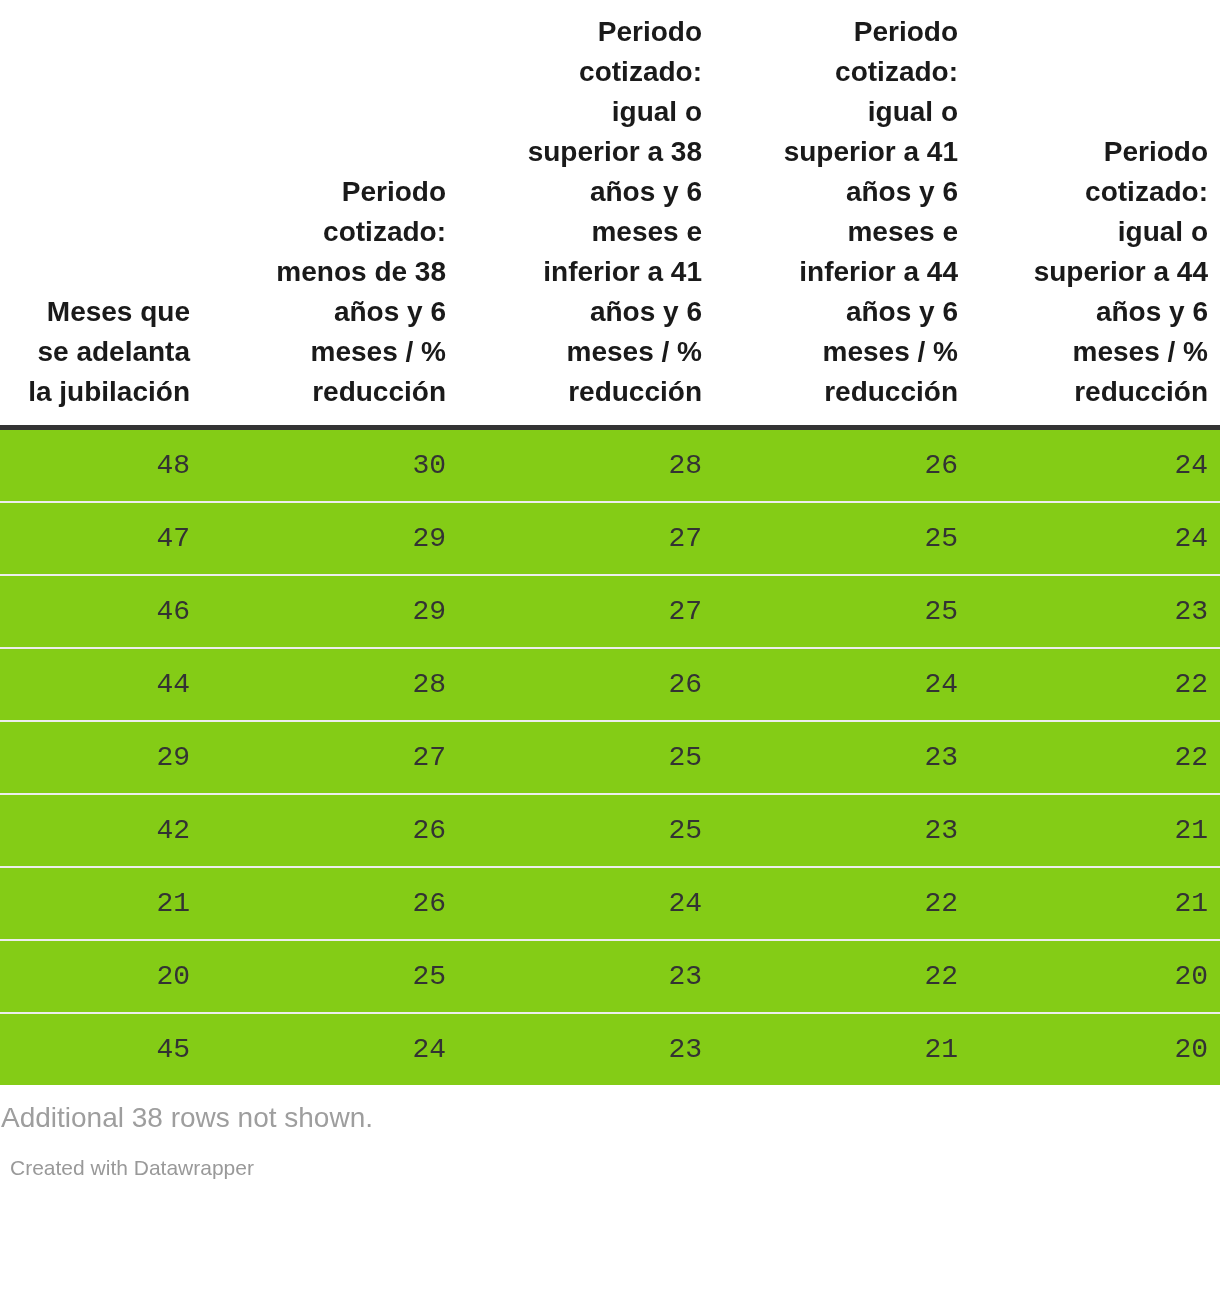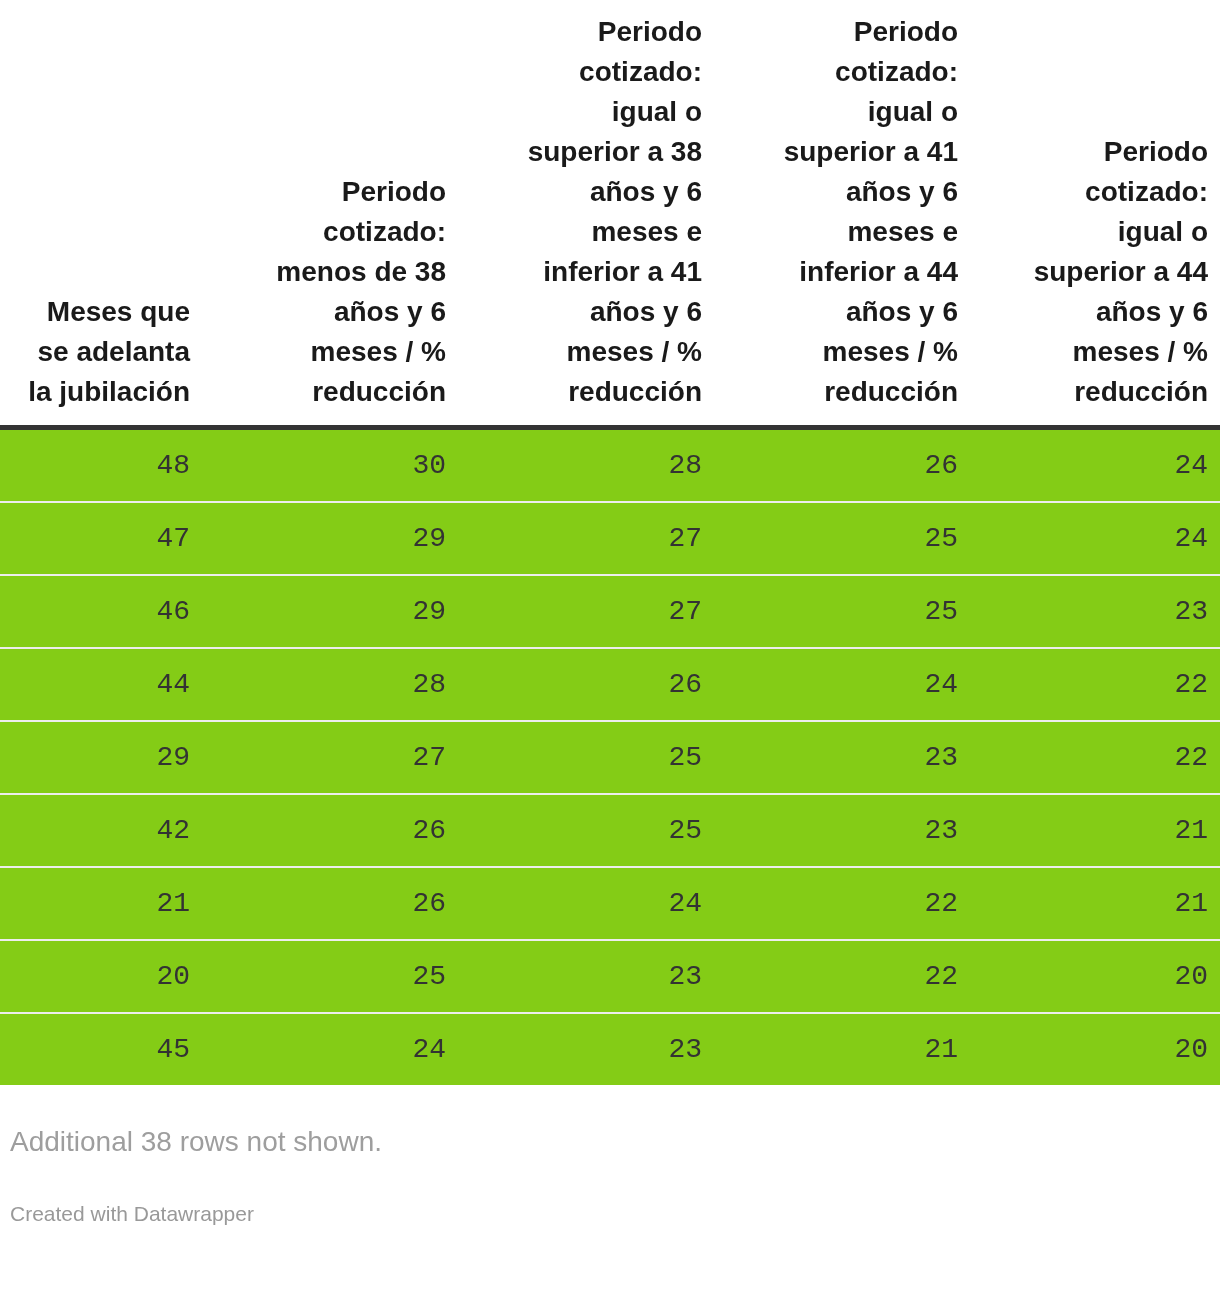--- a/index.html
+++ b/index.html
@@ -44,28 +44,28 @@
     font-family: Liberation Mono, monospace;
   }
   table.dw-table tbody tr:last-child td {
     border-bottom: none;
   }
   table.dw-table th.last-col,
   table.dw-table td.last-col {
     padding-right: 12px;
   }
   .note {
-    margin: 40px 0 0 0;
-    padding: 0 10px;
+    margin: 16px 0 0 0;
+    padding: 0 1px;
     font-size: 28px;
     line-height: 34px;
     color: #9e9e9e;
   }
   .attribution {
-    margin: 42px 0 0 0;
+    margin: 20px 0 0 0;
     padding: 0 10px 14px 10px;
     font-size: 21px;
     line-height: 25px;
     color: #999999;
     text-decoration: none;
     display: inline-block;
     text-align: center;
   }
 </style>
 </head>

